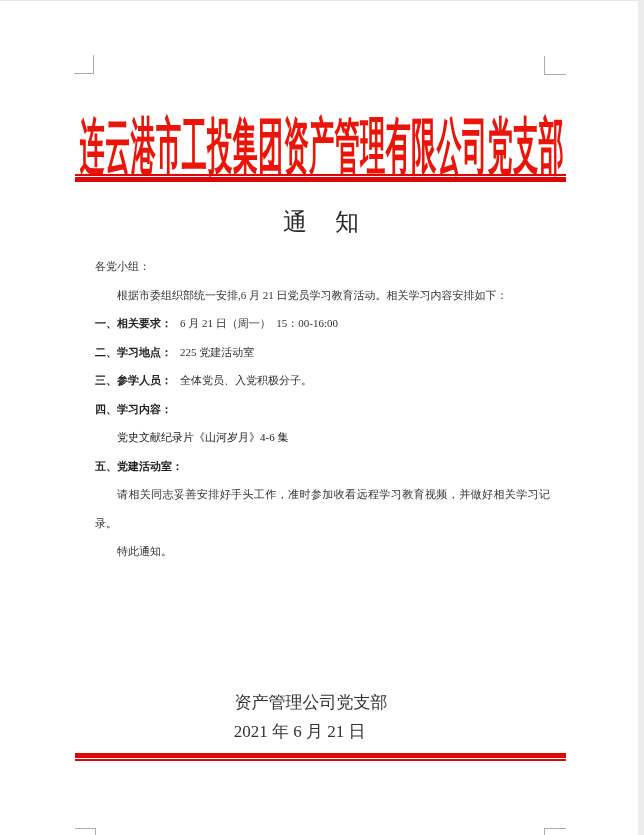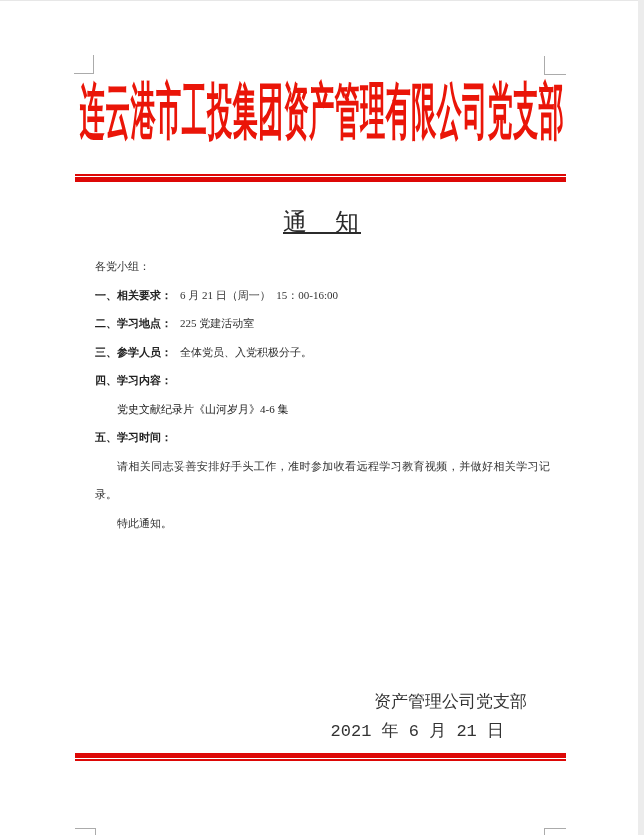--- a/index.html
+++ b/index.html
@@ -31,21 +31,21 @@
     border-right:1px solid #ababab;border-bottom:1px solid #ababab;}
   .cropmark.tr{left:544px;top:56px;width:22px;height:19px;
     border-left:1px solid #ababab;border-bottom:1px solid #ababab;}
   .cropmark.bl{left:75px;top:828px;width:21px;height:7px;
     border-right:1px solid #ababab;border-top:1px solid #ababab;}
   .cropmark.br{left:544px;top:828px;width:22px;height:7px;
     border-left:1px solid #ababab;border-top:1px solid #ababab;}
 
   .letterhead{
     position:absolute;top:95px;left:0;width:100%;height:68px;
-    display:flex;align-items:flex-start;justify-content:center;
+    display:flex;align-items:flex-end;justify-content:center;
   }
   .letterhead-title{
     font-family:"Liberation Sans", sans-serif;
     font-weight:bold;
     font-size:25px;
     letter-spacing:0.5px;
     color:var(--accent-red);
     white-space:nowrap;
     transform:scaleY(2.45);
     transform-origin:center center;
@@ -56,40 +56,38 @@
   .rule .gap{height:1px;background:transparent;}
   .rule-top{top:174px;}
   .rule-bottom{top:753px;}
 
   .notice-title{
     position:absolute;top:206px;left:0;width:100%;
     text-align:center;
     font-size:24px;
     color:#2b2b2b;
     letter-spacing:2px;
-    text-decoration:underline;
   }
   .body-block{
     position:absolute;top:252px;left:95px;width:455px;
     font-size:11px;line-height:28.5px;
     color:var(--ink);
     text-align:justify;
   }
   .body-block p{margin:0;}
   .indent{text-indent:2em;}
   .item-label{font-weight:bold;color:#222;}
   .item-value{white-space:pre-wrap;margin-left:8px;}
   .content-line{font-weight:normal;color:#222;}
 
   .signature-block{
     position:absolute;top:688px;left:95px;width:455px;
     font-size:17px;line-height:29px;
     color:var(--ink);
-    text-align:right;
-    font-family:Liberation Mono, monospace;
+    text-align:center;
   }
   .signature-name{padding-right:23px;}
   .signature-date{padding-right:46px;}
 </style>
 </head>
 <body>
 
 <div class="page">
 
   <div class="page-edge-top"></div>
@@ -107,29 +105,30 @@
   <div class="rule rule-top">
     <div class="thin"></div>
     <div class="gap"></div>
     <div class="thick"></div>
   </div>
 
   <div class="notice-title">通　知</div>
 
   <div class="body-block">
     <p>各党小组：</p>
+    <p class="indent">根据市委组织部统一安排,6 月 21 日党员学习教育活动。相关学习内容安排如下：</p>
 
     <p><span class="item-label">一、相关要求：</span><span class="item-value">6 月 21 日（周一）  15：00-16:00</span></p>
     <p><span class="item-label">二、学习地点：</span><span class="item-value">225 党建活动室</span></p>
     <p><span class="item-label">三、参学人员：</span><span class="item-value">全体党员、入党积极分子。</span></p>
     <p><span class="item-label">四、学习内容：</span><span class="item-value"></span></p>
 
     <p class="indent content-line">党史文献纪录片《山河岁月》4-6 集</p>
 
-    <p><span class="item-label">五、学习时间：</span><span class="item-value"></span></p>
+    <p><span class="item-label">五、党建活动室：</span><span class="item-value"></span></p>
 
     <p class="indent">请相关同志妥善安排好手头工作，准时参加收看远程学习教育视频，并做好相关学习记录。</p>
     <p class="indent">特此通知。</p>
   </div>
 
   <div class="signature-block">
     <div class="signature-name">资产管理公司党支部</div>
     <div class="signature-date">2021 年 6 月 21 日</div>
   </div>
 

